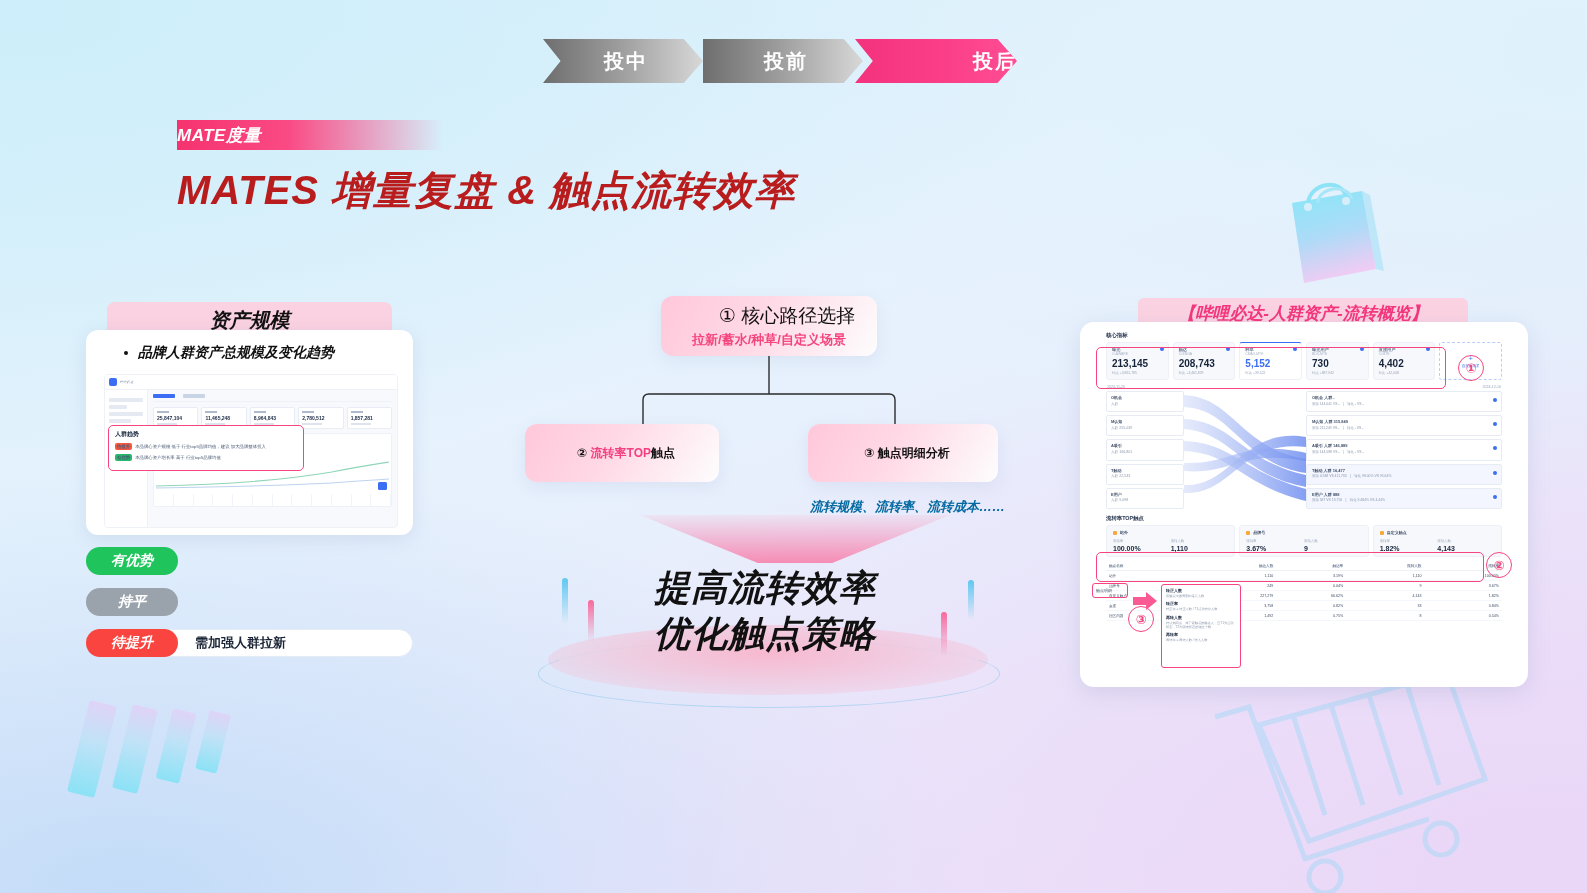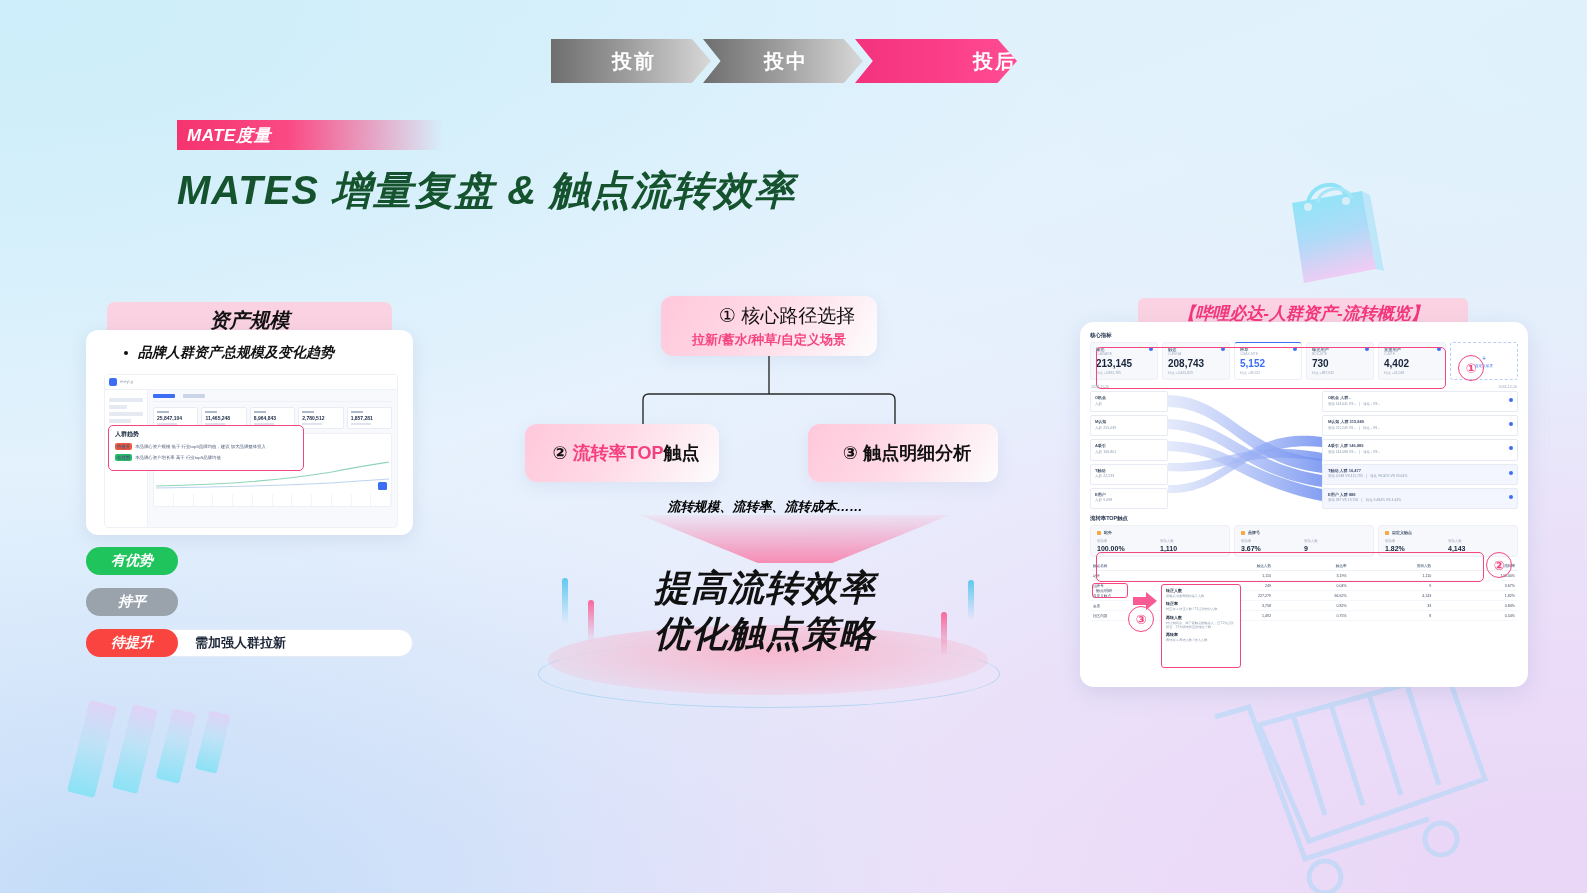--- a/index.html
+++ b/index.html
@@ -29,23 +29,23 @@
       clip-path:polygon(0 0,88% 0,100% 50%,88% 100%,0 100%);}
   .s2{width:160px;margin-left:-8px;background:linear-gradient(90deg,#6e6e6e 0%,#9a9a9a 45%,#d8d8d8 100%);
       clip-path:polygon(0 0,88% 0,100% 50%,88% 100%,0 100%,11% 50%);}
   .s3{width:162px;margin-left:-8px;background:linear-gradient(90deg,#f4327e 0%,#fa3d86 50%,#ff4d93 100%);
       clip-path:polygon(0 0,88% 0,100% 50%,88% 100%,0 100%,11% 50%);justify-content:flex-end;}
 
   
   .tag{position:absolute;left:177px;top:120px;width:266px;height:30px;
        background:linear-gradient(90deg,#f5336f 0%,#fa4a84 42%,rgba(255,255,255,0) 100%);
        display:flex;align-items:center;}
-  .tag b{color:#fff;font-size:17px;font-style:italic;font-weight:700;padding-left:10px;letter-spacing:.5px;}
+  .tag b{color:#fff;font-size:17px;font-style:italic;font-weight:700;letter-spacing:.5px;}
   .bigtitle{position:absolute;left:177px;top:163px;font-size:40px;font-weight:800;
-            color:#14532d;font-style:italic;letter-spacing:1px;white-space:nowrap;}
+            color:#b91c1c;font-style:italic;letter-spacing:1px;white-space:nowrap;}
 
   
   .lp-head{position:absolute;left:107px;top:302px;width:285px;height:36px;
            background:#fbd2e1;border-radius:8px 8px 0 0;
            display:flex;align-items:center;justify-content:center;
            font-size:20px;font-weight:800;color:#111;font-style:italic;}
   .lp-card{position:absolute;left:86px;top:330px;width:327px;height:205px;background:#fff;
            border-radius:12px;box-shadow:0 4px 18px rgba(120,140,180,.18);overflow:hidden;}
   .lp-bullet{position:absolute;left:20px;top:14px;width:290px;font-size:14px;font-weight:800;
              color:#111;font-style:italic;display:flex;align-items:center;gap:10px;}
@@ -99,44 +99,44 @@
 
   
   .fbox{position:absolute;border-radius:12px;box-shadow:0 5px 16px rgba(150,160,200,.16);
         display:flex;flex-direction:column;align-items:center;justify-content:center;
         background:linear-gradient(120deg,#ffc8da 0%,#ffd9e6 45%,#fdfdfe 100%);}
   #fb1{left:661px;top:296px;width:216px;height:60px;}
   #fb2{left:525px;top:424px;width:194px;height:58px;}
   #fb3{left:808px;top:424px;width:190px;height:58px;}
   .fb-t{font-size:19px;font-weight:400;color:#111;white-space:nowrap;margin-left:36px;}
   .fb-sub{font-size:13px;font-weight:700;color:#f5457f;margin-top:2px;white-space:nowrap;}
-  .fb-t2{font-size:18px;font-weight:800;color:#111;white-space:nowrap;margin-left:8px;}
+  .fb-t2{font-size:12px;font-weight:800;color:#111;white-space:nowrap;margin-left:8px;}
   .fb-t2 em{font-style:normal;color:#f53f7e;}
   .connector{position:absolute;left:525px;top:356px;width:480px;height:70px;}
-  .subnote{position:absolute;left:525px;top:498px;width:480px;text-align:center;
-           font-size:13px;font-weight:800;color:#000000;font-style:italic;}
+  .subnote{position:absolute;left:525px;top:498px;width:480px;text-align:right;
+           font-size:13px;font-weight:800;color:#0369a1;font-style:italic;}
   .funnel{position:absolute;left:640px;top:515px;width:310px;height:48px;
           background:linear-gradient(180deg,rgba(255,170,200,.14) 0%,#f58cb4 100%);
           clip-path:polygon(0 0,100% 0,62% 100%,38% 100%);
           filter:blur(.4px);}
   .pedestal{position:absolute;left:548px;top:625px;width:440px;height:70px;border-radius:50%;
             background:radial-gradient(ellipse at 50% 40%,#f7b9cf 0%,rgba(247,185,207,.42) 60%,rgba(247,185,207,0) 100%);}
   .ped-ring{position:absolute;left:538px;top:640px;width:460px;height:66px;border-radius:50%;
             border:1px solid rgba(140,200,235,.55);border-top-color:rgba(140,200,235,.1);}
   .tick{position:absolute;width:6px;border-radius:3px;}
   .bigmsg{position:absolute;left:525px;top:565px;width:480px;text-align:center;
           font-size:36px;font-weight:800;color:#111;line-height:1.28;font-style:italic;letter-spacing:1px;}
 
   
   .rp-head{position:absolute;left:1138px;top:298px;width:330px;height:30px;background:#fbd2e1;
            border-radius:6px;display:flex;align-items:center;justify-content:center;
            font-size:17px;font-weight:800;color:#f5357c;font-style:italic;}
   .rp-card{position:absolute;left:1080px;top:322px;width:448px;height:365px;background:#fff;
            border-radius:14px;box-shadow:0 6px 22px rgba(120,140,180,.20);overflow:hidden;}
-  .rp-inner{position:absolute;left:0;top:0;width:448px;height:365px;padding:8px 10px;box-sizing:border-box;}
+  .rp-inner{position:absolute;left:0;top:0;width:448px;height:365px;padding:8px 26px;box-sizing:border-box;}
   .sec-t{font-size:5.4px;color:#2a3852;font-weight:700;margin:2px 0 3px;}
   .kpi-strip{display:flex;gap:4px;}
   .kpi2{flex:1;background:#f6f8fc;border:1px solid #edf1f7;border-radius:3px;padding:4px 5px;position:relative;}
   .kpi2.sel{background:#fff;border-top:1.6px solid #3b6ef5;}
   .kpi2 .lab{font-size:4.2px;color:#6d7b92;font-weight:700;}
   .kpi2 .sub{font-size:3.4px;color:#a8b3c5;}
   .kpi2 .num{font-size:10px;color:#16233a;font-weight:800;margin-top:2px;}
   .kpi2 .num.blue{color:#3b6ef5;}
   .kpi2 .dt{font-size:3.4px;color:#9aa6ba;margin-top:2px;}
   .kpi2 .dot{position:absolute;right:4px;top:4px;width:4px;height:4px;border-radius:50%;background:#3b6ef5;}
@@ -211,25 +211,25 @@
       <path d="M18 54 L52 44 L108 196 L232 156"></path>
       <path d="M62 62 L250 10 L288 116 L112 178 Z"></path>
       <path d="M96 52 L128 152 M134 42 L166 142 M172 32 L204 132 M210 22 L242 122"></path>
       <circle cx="128" cy="214" r="16"></circle>
         <circle cx="244" cy="176" r="16"></circle>
     </g>
   </svg>
 </div>
 
 <div class="steps">
+  <div class="step s2">
+    <span>投中</span>
+  </div>
   <div class="step s1">
     <span>投前</span>
-  </div>
-  <div class="step s2">
-    <span>投中</span>
   </div>
   <div class="step s3">
     <span>投后</span>
   </div>
 </div>
 
 <div class="tag">
   <b>MATE度量</b>
 </div>
 <div class="bigtitle">MATES 增量复盘 &amp; 触点流转效率</div>

